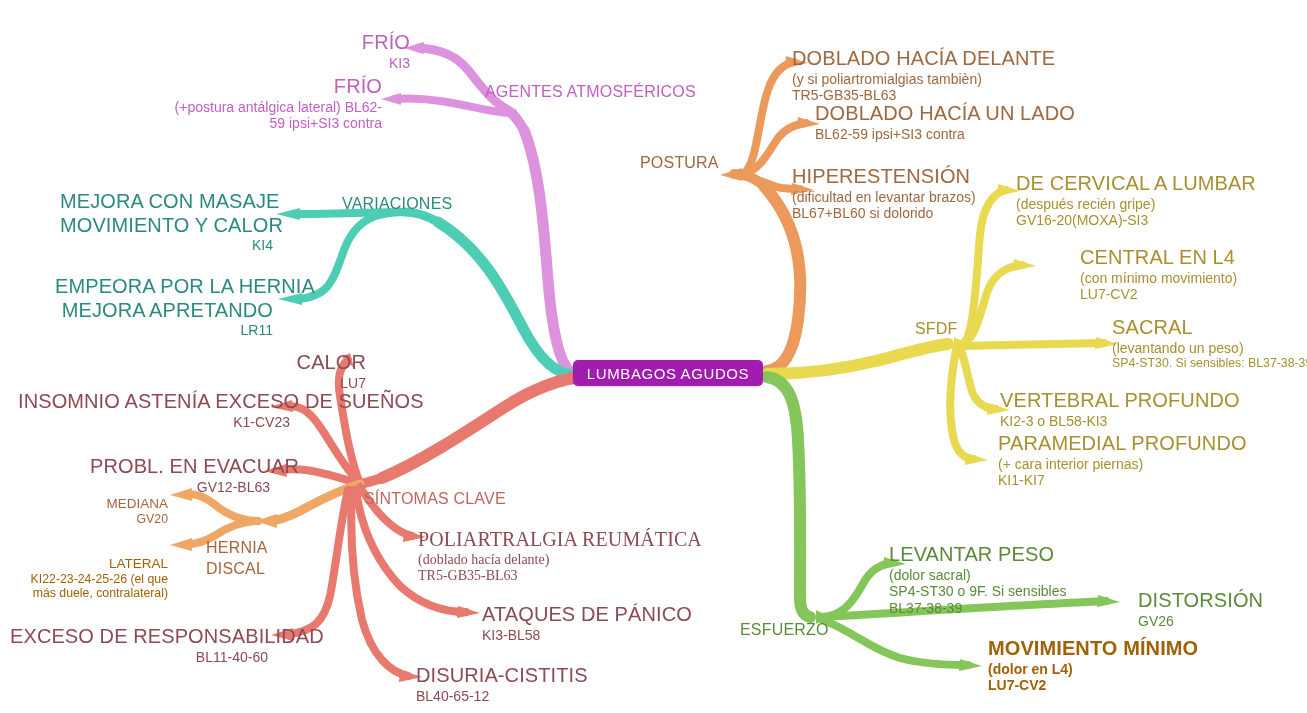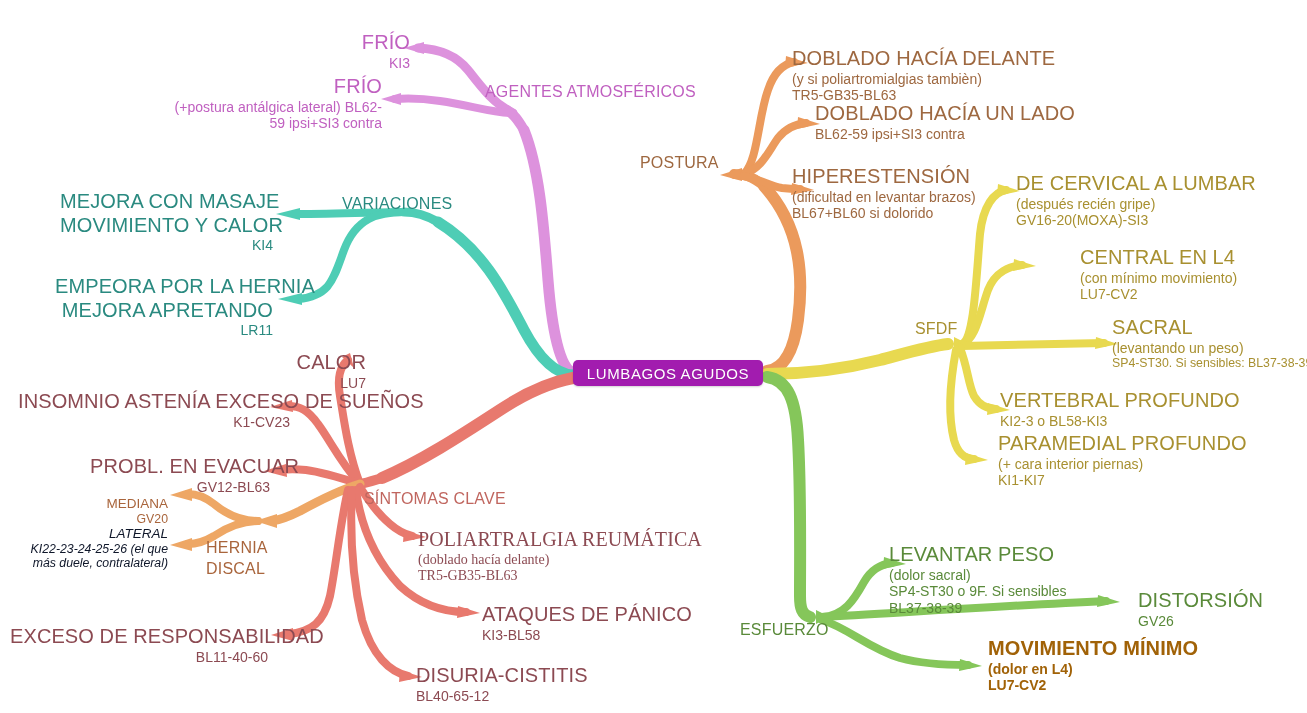--- a/index.html
+++ b/index.html
@@ -256,21 +256,21 @@
   <div class="lbl la" style="left:416px; top:664px; width:180px; color:#8c4a52;">
     <div class="t1">DISURIA-CISTITIS</div>
     <div class="t3">BL40-65-12</div>
   </div>
 
   <div class="lbl ra" style="left:40px; top:486px; width:128px; color:#a9653c;margin-top:10px;">
     <div class="t2">MEDIANA</div>
     <div class="t3 small">GV20</div>
   </div>
 
-  <div class="lbl ra" style="left:0px; top:526px; width:168px; color:#0f172a;font-style:italic;">
+  <div class="lbl ra" style="left:0px; top:556px; width:168px; color:#a16207;">
     <div class="t2">LATERAL</div>
     <div class="t3 small">KI22-23-24-25-26  (el que</div>
     <div class="t3 small">más duele, contralateral)</div>
   </div>
 
   <div class="lbl la" style="left:792px; top:47px; width:230px; color:#9e6840;">
     <div class="t1">DOBLADO  HACÍA DELANTE</div>
     <div class="t3">(y si poliartromialgias  tambièn)</div>
     <div class="t3">TR5-GB35-BL63</div>
   </div>

